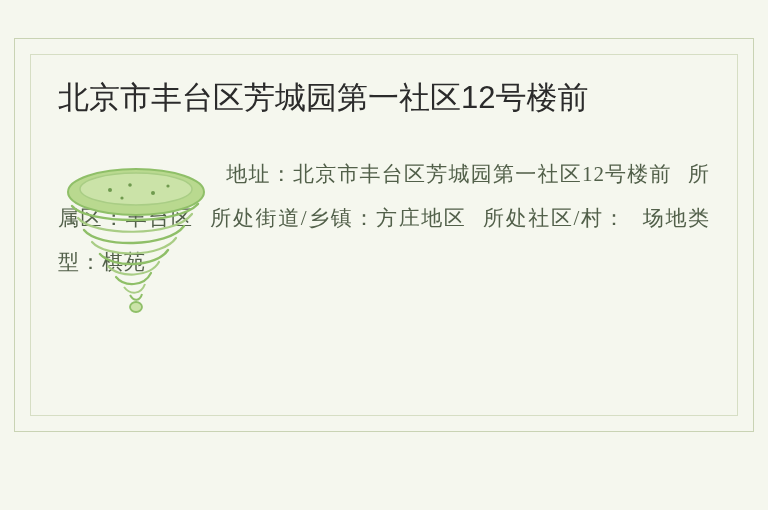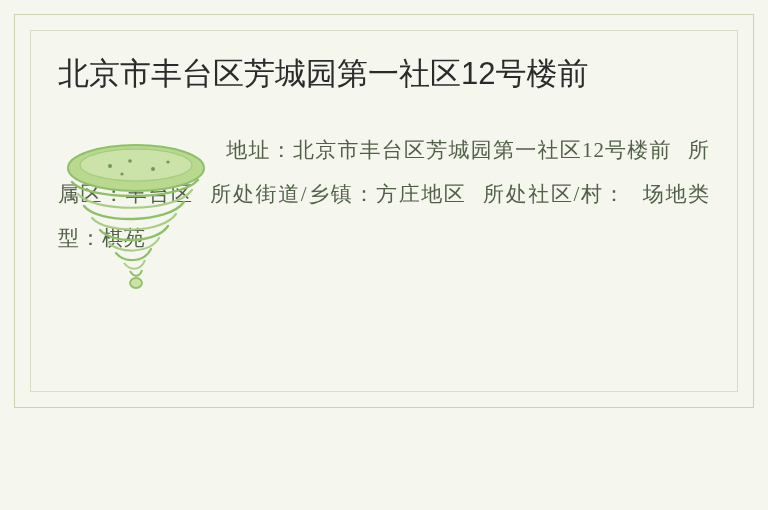--- a/index.html
+++ b/index.html
@@ -12,20 +12,21 @@
     background: #f5f7ee;
     font-family: "Liberation Sans", sans-serif;
     overflow: hidden;
   }
   .page {
     position: relative;
     width: 768px;
     height: 422px;
     background: #f5f7ee;
     box-sizing: border-box;
+    margin-top: 24px;
   }
   .frame-outer {
     position: absolute;
     left: 14px;
     top: 14px;
     right: 14px;
     bottom: 14px;
     border: 1px solid #c9d3b4;
     box-sizing: border-box;
   }

